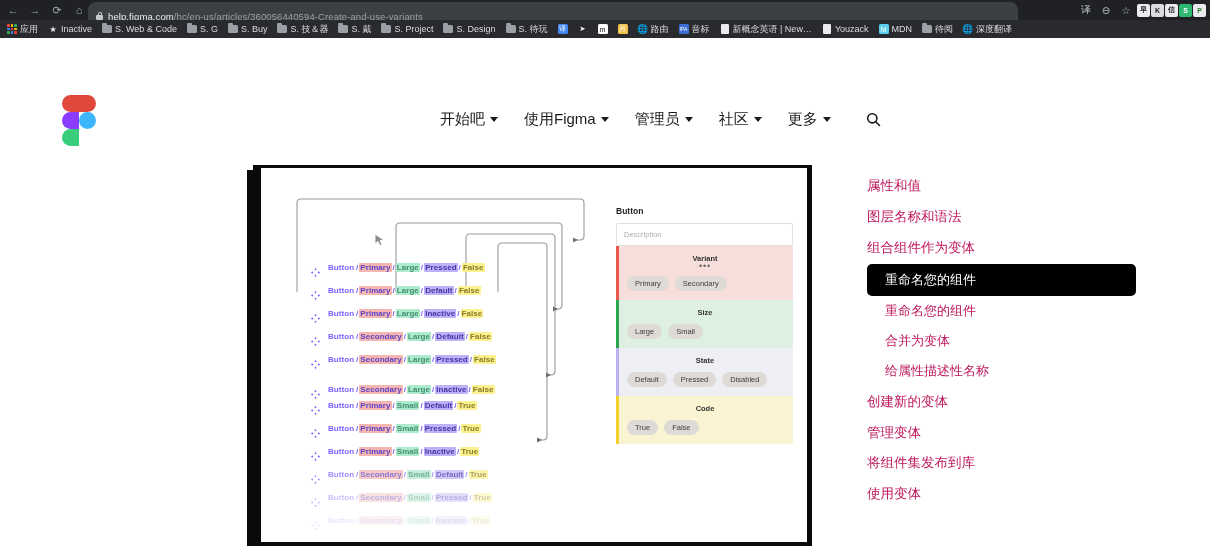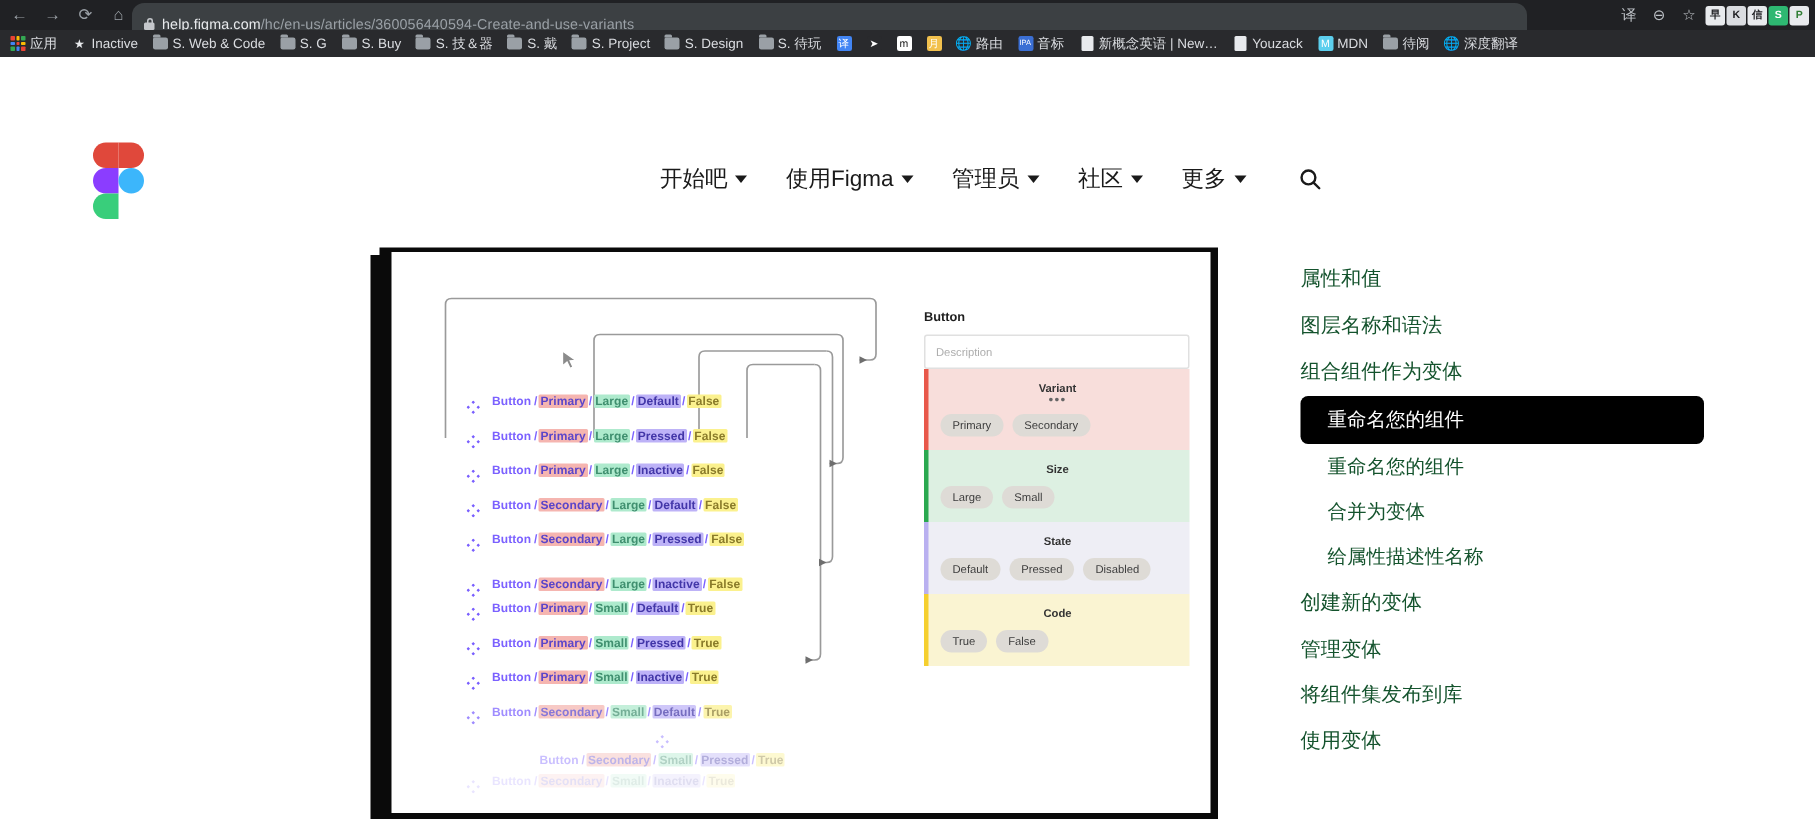--- a/index.html
+++ b/index.html
@@ -118,21 +118,21 @@
   .prop-head { display:flex; align-items:center; justify-content:space-between;
                padding-right:10px; margin-bottom:7px;flex-direction:column; }
   .prop-label { font-size:7.5px; font-weight:bold; color:#333; }
   .prop-dots { font-size:9px; color:#666; letter-spacing:.8px; line-height:6px; }
   .chips { display:flex; gap:6px; flex-wrap:wrap; }
   .chip { background:#dedbd6; color:#3d3d3d; font-size:7.5px; border-radius:9px;
           padding:3px 8px; white-space:nowrap; }
 
   
   .toc { position:absolute; left:867px; top:133px; width:290px; }
-  .toc-item { font-size:13.5px; color:#14532d; padding:8px 0; line-height:1.1; white-space:nowrap; }
+  .toc-item { font-size:13.5px; color:#be185d; padding:8px 0; line-height:1.1; white-space:nowrap; }
   .toc-item.sub { padding-left:18px; font-size:13px; }
   .toc-item.active { background:#000; color:#fff; border-radius:5px; padding:9px 0 9px 18px;
                      width:269px; }
 </style>
 </head>
 <body>
 
 <div id="root">
 
   <div class="chrome-toolbar">
@@ -359,32 +359,32 @@
 
           <svg width="12" height="14" viewBox="0 0 12 14" style="position:absolute;left:113px;top:65px;">
             <path d="M1 1 L1 11 L4 8.4 L6 12.6 L8 11.7 L6.1 7.6 L10 7.3 Z" fill="#8b8b8b" stroke="#ffffff" stroke-width="0.9"></path>
           </svg>
 
           <div class="layers" id="layers">
               <div class="layer-row" style="opacity: 1;">
                 <span class="comp-ico"><svg width="9" height="9" viewBox="0 0 10 10">
                     <path d="M5 0 L6.3 1.3 L5 2.6 L3.7 1.3 Z M5 7.4 L6.3 8.7 L5 10 L3.7 8.7 Z M0 5 L1.3 3.7 L2.6 5 L1.3 6.3 Z M7.4 5 L8.7 3.7 L10 5 L8.7 6.3 Z" fill="#7b61ff"></path>
                   </svg></span>
+                <span class="layer-name"><span class="tok base">Button</span><span class="tok sep">/</span><span class="tok p1">Primary</span><span class="tok sep">/</span><span class="tok p2">Large</span><span class="tok sep">/</span><span class="tok p3">Pressed</span><span class="tok sep">/</span><span class="tok p4">False</span></span>
+              </div>
+              <div class="layer-row" style="opacity: 1;">
+                <span class="comp-ico"><svg width="9" height="9" viewBox="0 0 10 10">
+                    <path d="M5 0 L6.3 1.3 L5 2.6 L3.7 1.3 Z M5 7.4 L6.3 8.7 L5 10 L3.7 8.7 Z M0 5 L1.3 3.7 L2.6 5 L1.3 6.3 Z M7.4 5 L8.7 3.7 L10 5 L8.7 6.3 Z" fill="#7b61ff"></path>
+                  </svg></span>
                 <span class="layer-name"><span class="tok base">Button</span><span class="tok sep">/</span><span class="tok p1">Primary</span><span class="tok sep">/</span><span class="tok p2">Large</span><span class="tok sep">/</span><span class="tok p3">Default</span><span class="tok sep">/</span><span class="tok p4">False</span></span>
               </div>
               <div class="layer-row" style="opacity: 1;">
                 <span class="comp-ico"><svg width="9" height="9" viewBox="0 0 10 10">
                     <path d="M5 0 L6.3 1.3 L5 2.6 L3.7 1.3 Z M5 7.4 L6.3 8.7 L5 10 L3.7 8.7 Z M0 5 L1.3 3.7 L2.6 5 L1.3 6.3 Z M7.4 5 L8.7 3.7 L10 5 L8.7 6.3 Z" fill="#7b61ff"></path>
                   </svg></span>
-                <span class="layer-name"><span class="tok base">Button</span><span class="tok sep">/</span><span class="tok p1">Primary</span><span class="tok sep">/</span><span class="tok p2">Large</span><span class="tok sep">/</span><span class="tok p3">Pressed</span><span class="tok sep">/</span><span class="tok p4">False</span></span>
-              </div>
-              <div class="layer-row" style="opacity: 1;">
-                <span class="comp-ico"><svg width="9" height="9" viewBox="0 0 10 10">
-                    <path d="M5 0 L6.3 1.3 L5 2.6 L3.7 1.3 Z M5 7.4 L6.3 8.7 L5 10 L3.7 8.7 Z M0 5 L1.3 3.7 L2.6 5 L1.3 6.3 Z M7.4 5 L8.7 3.7 L10 5 L8.7 6.3 Z" fill="#7b61ff"></path>
-                  </svg></span>
                 <span class="layer-name"><span class="tok base">Button</span><span class="tok sep">/</span><span class="tok p1">Primary</span><span class="tok sep">/</span><span class="tok p2">Large</span><span class="tok sep">/</span><span class="tok p3">Inactive</span><span class="tok sep">/</span><span class="tok p4">False</span></span>
               </div>
               <div class="layer-row" style="opacity: 1;">
                 <span class="comp-ico"><svg width="9" height="9" viewBox="0 0 10 10">
                     <path d="M5 0 L6.3 1.3 L5 2.6 L3.7 1.3 Z M5 7.4 L6.3 8.7 L5 10 L3.7 8.7 Z M0 5 L1.3 3.7 L2.6 5 L1.3 6.3 Z M7.4 5 L8.7 3.7 L10 5 L8.7 6.3 Z" fill="#7b61ff"></path>
                   </svg></span>
                 <span class="layer-name"><span class="tok base">Button</span><span class="tok sep">/</span><span class="tok p1">Secondary</span><span class="tok sep">/</span><span class="tok p2">Large</span><span class="tok sep">/</span><span class="tok p3">Default</span><span class="tok sep">/</span><span class="tok p4">False</span></span>
               </div>
               <div class="layer-row" style="opacity: 1;">
                 <span class="comp-ico"><svg width="9" height="9" viewBox="0 0 10 10">
@@ -415,21 +415,21 @@
                     <path d="M5 0 L6.3 1.3 L5 2.6 L3.7 1.3 Z M5 7.4 L6.3 8.7 L5 10 L3.7 8.7 Z M0 5 L1.3 3.7 L2.6 5 L1.3 6.3 Z M7.4 5 L8.7 3.7 L10 5 L8.7 6.3 Z" fill="#7b61ff"></path>
                   </svg></span>
                 <span class="layer-name"><span class="tok base">Button</span><span class="tok sep">/</span><span class="tok p1">Primary</span><span class="tok sep">/</span><span class="tok p2">Small</span><span class="tok sep">/</span><span class="tok p3">Inactive</span><span class="tok sep">/</span><span class="tok p4">True</span></span>
               </div>
               <div class="layer-row" style="opacity: 0.72;">
                 <span class="comp-ico"><svg width="9" height="9" viewBox="0 0 10 10">
                     <path d="M5 0 L6.3 1.3 L5 2.6 L3.7 1.3 Z M5 7.4 L6.3 8.7 L5 10 L3.7 8.7 Z M0 5 L1.3 3.7 L2.6 5 L1.3 6.3 Z M7.4 5 L8.7 3.7 L10 5 L8.7 6.3 Z" fill="#7b61ff"></path>
                   </svg></span>
                 <span class="layer-name"><span class="tok base">Button</span><span class="tok sep">/</span><span class="tok p1">Secondary</span><span class="tok sep">/</span><span class="tok p2">Small</span><span class="tok sep">/</span><span class="tok p3">Default</span><span class="tok sep">/</span><span class="tok p4">True</span></span>
               </div>
-              <div class="layer-row" style="opacity: 0.4; flex-direction: column;">
+              <div class="layer-row" style="opacity: 0.4;">
                 <span class="comp-ico"><svg width="9" height="9" viewBox="0 0 10 10">
                     <path d="M5 0 L6.3 1.3 L5 2.6 L3.7 1.3 Z M5 7.4 L6.3 8.7 L5 10 L3.7 8.7 Z M0 5 L1.3 3.7 L2.6 5 L1.3 6.3 Z M7.4 5 L8.7 3.7 L10 5 L8.7 6.3 Z" fill="#7b61ff"></path>
                   </svg></span>
                 <span class="layer-name"><span class="tok base">Button</span><span class="tok sep">/</span><span class="tok p1">Secondary</span><span class="tok sep">/</span><span class="tok p2">Small</span><span class="tok sep">/</span><span class="tok p3">Pressed</span><span class="tok sep">/</span><span class="tok p4">True</span></span>
               </div>
               <div class="layer-row" style="opacity: 0.16;">
                 <span class="comp-ico"><svg width="9" height="9" viewBox="0 0 10 10">
                     <path d="M5 0 L6.3 1.3 L5 2.6 L3.7 1.3 Z M5 7.4 L6.3 8.7 L5 10 L3.7 8.7 Z M0 5 L1.3 3.7 L2.6 5 L1.3 6.3 Z M7.4 5 L8.7 3.7 L10 5 L8.7 6.3 Z" fill="#7b61ff"></path>
                   </svg></span>
                 <span class="layer-name"><span class="tok base">Button</span><span class="tok sep">/</span><span class="tok p1">Secondary</span><span class="tok sep">/</span><span class="tok p2">Small</span><span class="tok sep">/</span><span class="tok p3">Inactive</span><span class="tok sep">/</span><span class="tok p4">True</span></span>

